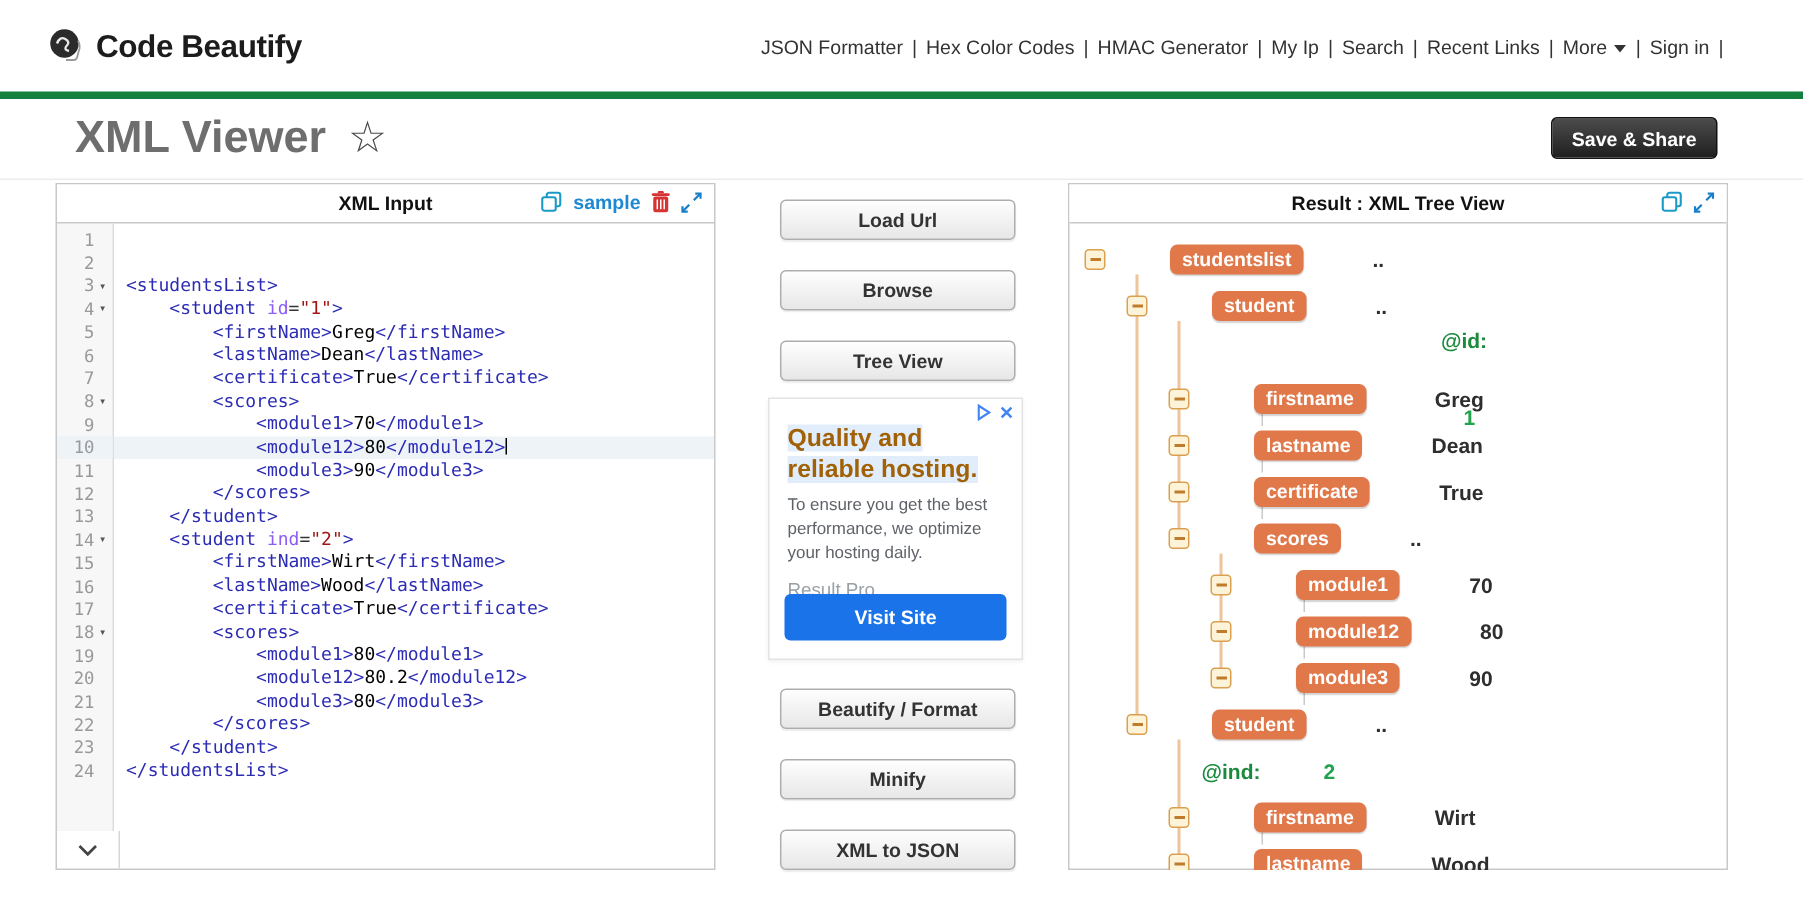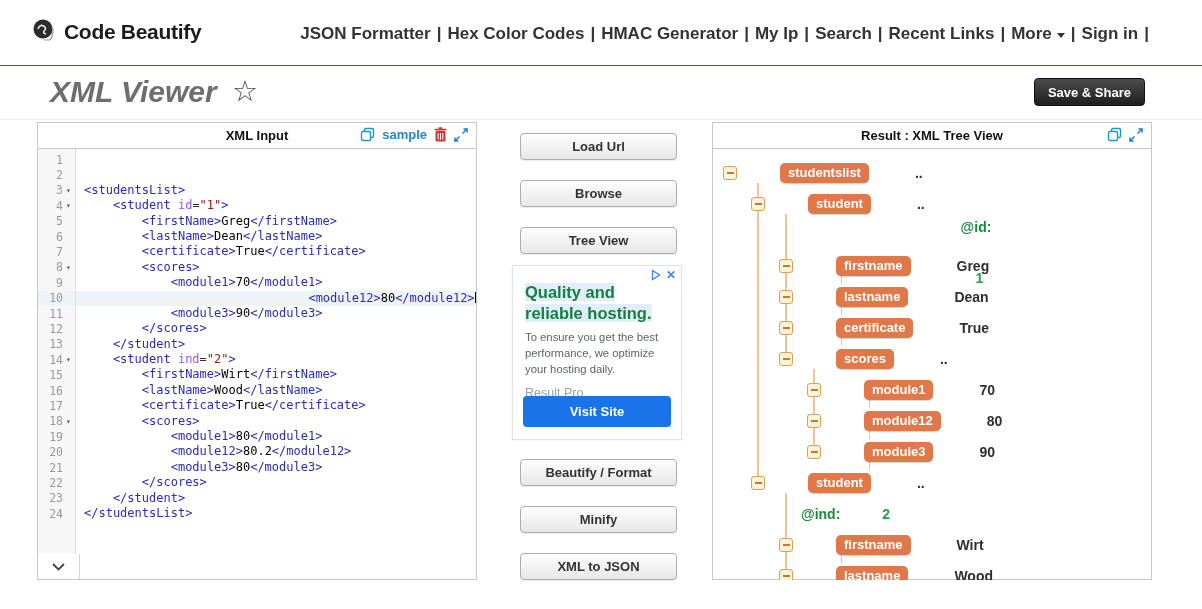--- a/index.html
+++ b/index.html
@@ -1,30 +1,30 @@
 <!DOCTYPE html>
 <html style="--badge: #e0784a; --link-blue: #1e88d2; --ad-blue: #1a73e8;"><head>
 <meta charset="utf-8">
 <style>
   * { margin:0; padding:0; box-sizing:border-box; }
   html,body { background:#fff; }
   body { font-family:"Liberation Sans", sans-serif; width:1202px; height:609px; position:relative; overflow:hidden; color:#222; }
 
   
-  .app-header { position:absolute; left:0; top:0; width:1202px; height:66px; border-bottom:1px solid #15803d; background:#fff; }
+  .app-header { position:absolute; left:0; top:0; width:1202px; height:66px; border-bottom:5px solid #15803d; background:#fff; }
   .logo-wrap { position:absolute; left:30px; top:17px; display:flex; align-items:center; gap:4px; }
   .logo-text { font-size:21px; font-weight:800; color:#1c1c1c; letter-spacing:-0.3px; }
-  .top-nav { position:absolute; right:47px; top:24px; font-size:17px; font-weight:700; color:#333; white-space:nowrap; }
+  .top-nav { position:absolute; right:47px; top:24px; font-size:13px; font-weight:400; color:#333; white-space:nowrap; }
   .nav-link { cursor:pointer; }
   .nav-sep { margin:0 6px; color:#333; }
   .caret { display:inline-block; width:0; height:0; border-left:4px solid transparent; border-right:4px solid transparent; border-top:5px solid #333; margin-left:5px; vertical-align:1px; }
 
   
   .title-bar { position:absolute; left:0; top:66px; width:1202px; height:54px; border-bottom:1px solid #ececec; }
-  .page-title { position:absolute; left:50px; top:9px; font-size:30px; font-weight:800; color:#6e6e6e;font-style:italic; }
+  .page-title { position:absolute; left:50px; top:9px; font-size:30px; font-weight:800; color:#6e6e6e; }
   .fav-star { position:absolute; left:232px; top:8px; font-size:29px; color:#4a4a4a; font-weight:400; cursor:pointer; }
   .save-share { position:absolute; right:57px; top:12px; height:28px; padding:0 13px; background:linear-gradient(#4c4c4c,#1f1f1f); color:#fff; font-size:13px; font-weight:700; border:1px solid #111; border-radius:4px; cursor:pointer; font-family:"Liberation Sans",sans-serif; }
 
   
   .panel { position:absolute; top:122px; height:458px; width:440px; border:1px solid #c8c8c8; background:#fff; }
   .panel-left { left:37px; }
   .panel-right { left:712px; }
   .panel-head { position:relative; height:26px; border-bottom:1px solid #c8c8c8; background:#fff; }
   .panel-title { position:absolute; left:0; right:0; top:5px; text-align:center; font-size:13px; font-weight:700; color:#111; }
   .head-icons { position:absolute; right:8px; top:4px; display:flex; align-items:center; gap:7px; z-index:2; }
@@ -32,41 +32,41 @@
   .icon-btn { cursor:pointer; display:inline-flex; }
 
   
   .editor-body { display:flex; height:405px; overflow:hidden; font-family:"DejaVu Sans Mono", monospace; font-size:12px; }
   .gutter { width:38px; background:#f7f7f7; border-right:1px solid #ddd; padding-top:3px; }
   .gut-row { height:15.4px; display:flex; justify-content:flex-end; align-items:center; padding-right:1px; }
   .lnum { color:#999; font-size:11.5px; }
   .fold { width:11px; font-size:8px; color:#555; text-align:center; cursor:pointer; }
   .code-pane { flex:1; padding-top:3px; overflow:hidden; cursor:text; }
   .code-row { height:15.4px; white-space:pre; padding-left:8px; line-height:15.4px; }
-  .gut-row.active, .code-row.active { background:#eef3f8;text-align:right; }
+  .gut-row.active, .code-row.active { background:#eef3f8; }
   .tok-tag { color:#2b2bb4; }
   .tok-attr { color:#8b5cf6; }
   .tok-string { color:#a31515; }
   .tok-text { color:#000; }
   .tok-plain { color:#333; }
   .cursor { display:inline-block; width:1.4px; height:11px; background:#000; vertical-align:-1px; }
   .editor-foot { position:relative; height:25px; }
   .chev-box { position:absolute; left:0; top:0; width:42px; height:25px; border-right:1px solid #d6d6d6; display:flex; align-items:center; justify-content:center; cursor:pointer; }
 
   
   .tool-col { position:absolute; left:520px; width:157px; display:flex; flex-direction:column; gap:20px; }
   .tools-top { top:133px; }
   .tools-bottom { top:459px; }
   .tool-btn { height:27px; width:157px; background:linear-gradient(#fefefe,#e7e7e7); border:1px solid #adadad; border-radius:4px; font-size:13px; font-weight:700; color:#333; cursor:pointer; box-shadow:0 1px 1px rgba(0,0,0,.08); font-family:"Liberation Sans",sans-serif; }
 
   
   .ad-card { position:absolute; left:512px; top:265px; width:170px; height:175px; background:#fff; border:1px solid #e3e3e3; box-shadow:0 1px 3px rgba(0,0,0,.06); }
   .ad-icons { position:absolute; top:3px; right:5px; display:flex; gap:4px; align-items:center; }
   .ad-close { color:#4285f4; font-size:12px; font-weight:700; cursor:pointer; line-height:12px; }
-  .ad-title { margin:16px 12px 6px; font-size:16.5px; line-height:1.28; font-weight:700; color:#15803d; }
+  .ad-title { margin:16px 12px 6px; font-size:16.5px; line-height:1.28; font-weight:700; color:#a16207; }
   .ad-title span { background:#e2edfc; }
   .ad-body { margin:0 12px; font-size:11.3px; line-height:1.4; color:#5f6368; }
   .ad-brand { margin:8px 12px 0; font-size:12.5px; color:#9aa0a6; }
   .ad-cta { position:absolute; left:10px; right:10px; bottom:12px; height:31px; background:var(--ad-blue); color:#fff; border:none; border-radius:4px; font-size:13px; font-weight:700; cursor:pointer; font-family:"Liberation Sans",sans-serif; }
 
   
   .tree { position:relative; height:431px; overflow:hidden; padding:8px 0 0 10px; }
   .tree-row { position:relative; z-index:1; height:31px; display:flex; align-items:center;gap:35px; }
   .tgl { width:14px; height:14px; background:#fcf3d8; border:1px solid #dba04f; border-radius:3px; display:flex; align-items:center; justify-content:center; cursor:pointer; flex:none; }
   .tgl i { display:block; width:7px; height:2px; background:#c07c2a; }

